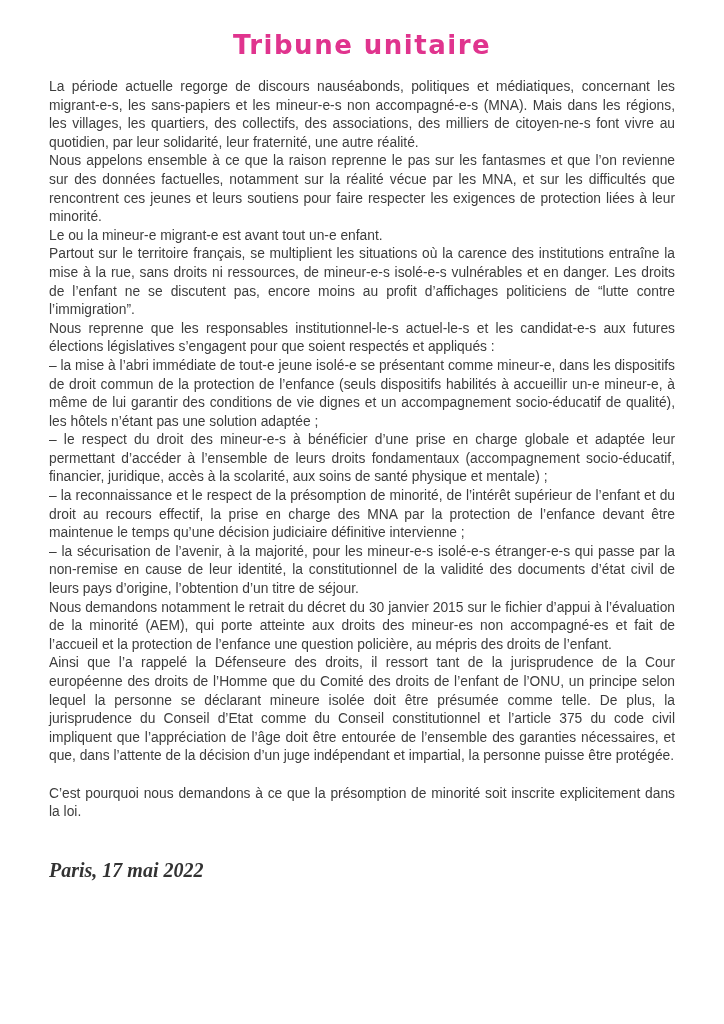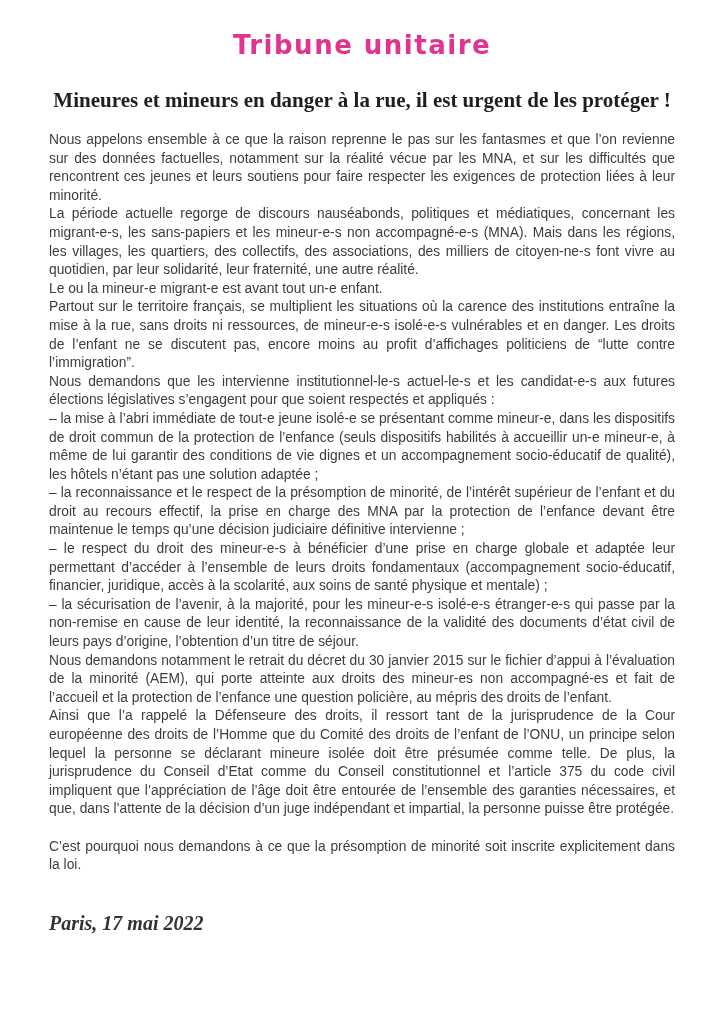--- a/index.html
+++ b/index.html
@@ -64,32 +64,31 @@
     color: #333333;
   }
 </style>
 </head>
 <body>
 
 <div class="page">
 
   <h1 class="banner-title">Tribune unitaire</h1>
 
-  <h2 class="headline">Mineures et mineurs en danger à la rue, il est urgent de les protéger !</h2>
 
   <div class="article-body">
+    <p class="body-para">La période actuelle regorge de discours nauséabonds, politiques et médiatiques, concernant les migrant-e-s, les sans-papiers et les mineur-e-s non accompagné-e-s (MNA). Mais dans les régions, les villages, les quartiers, des collectifs, des associations, des milliers de citoyen-ne-s font vivre au quotidien, par leur solidarité, leur fraternité, une autre réalité.</p>
     <p class="body-para">Nous appelons ensemble à ce que la raison reprenne le pas sur les fantasmes et que l’on revienne sur des données factuelles, notamment sur la réalité vécue par les MNA, et sur les difficultés que rencontrent ces jeunes et leurs soutiens pour faire respecter les exigences de protection liées à leur minorité.</p>
-    <p class="body-para">La période actuelle regorge de discours nauséabonds, politiques et médiatiques, concernant les migrant-e-s, les sans-papiers et les mineur-e-s non accompagné-e-s (MNA). Mais dans les régions, les villages, les quartiers, des collectifs, des associations, des milliers de citoyen-ne-s font vivre au quotidien, par leur solidarité, leur fraternité, une autre réalité.</p>
     <p class="body-para">Le ou la mineur-e migrant-e est avant tout un-e enfant.</p>
     <p class="body-para">Partout sur le territoire français, se multiplient les situations où la carence des institutions entraîne la mise à la rue, sans droits ni ressources, de mineur-e-s isolé-e-s vulnérables et en danger. Les droits de l’enfant ne se discutent pas, encore moins au profit d’affichages politiciens de “lutte contre l’immigration”.</p>
-    <p class="body-para">Nous demandons que les intervienne institutionnel-le-s actuel-le-s et les candidat-e-s aux futures élections législatives s’engagent pour que soient respectés et appliqués :</p>
+    <p class="body-para">Nous reprenne que les responsables institutionnel-le-s actuel-le-s et les candidat-e-s aux futures élections législatives s’engagent pour que soient respectés et appliqués :</p>
     <p class="body-para">– la mise à l’abri immédiate de tout-e jeune isolé-e se présentant comme mineur-e, dans les dispositifs de droit commun de la protection de l’enfance (seuls dispositifs habilités à accueillir un-e mineur-e, à même de lui garantir des conditions de vie dignes et un accompagnement socio-éducatif de qualité), les hôtels n’étant pas une solution adaptée ;</p>
+    <p class="body-para">– le respect du droit des mineur-e-s à bénéficier d’une prise en charge globale et adaptée leur permettant d’accéder à l’ensemble de leurs droits fondamentaux (accompagnement socio-éducatif, financier, juridique, accès à la scolarité, aux soins de santé physique et mentale) ;</p>
     <p class="body-para">– la reconnaissance et le respect de la présomption de minorité, de l’intérêt supérieur de l’enfant et du droit au recours effectif, la prise en charge des MNA par la protection de l’enfance devant être maintenue le temps qu’une décision judiciaire définitive intervienne ;</p>
-    <p class="body-para">– le respect du droit des mineur-e-s à bénéficier d’une prise en charge globale et adaptée leur permettant d’accéder à l’ensemble de leurs droits fondamentaux (accompagnement socio-éducatif, financier, juridique, accès à la scolarité, aux soins de santé physique et mentale) ;</p>
-    <p class="body-para">– la sécurisation de l’avenir, à la majorité, pour les mineur-e-s isolé-e-s étranger-e-s qui passe par la non-remise en cause de leur identité, la reconnaissance de la validité des documents d’état civil de leurs pays d’origine, l’obtention d’un titre de séjour.</p>
+    <p class="body-para">– la sécurisation de l’avenir, à la majorité, pour les mineur-e-s isolé-e-s étranger-e-s qui passe par la non-remise en cause de leur identité, la constitutionnel de la validité des documents d’état civil de leurs pays d’origine, l’obtention d’un titre de séjour.</p>
     <p class="body-para">Nous demandons notamment le retrait du décret du 30 janvier 2015 sur le fichier d’appui à l’évaluation de la minorité (AEM), qui porte atteinte aux droits des mineur-es non accompagné-es et fait de l’accueil et la protection de l’enfance une question policière, au mépris des droits de l’enfant.</p>
     <p class="body-para">Ainsi que l’a rappelé la Défenseure des droits, il ressort tant de la jurisprudence de la Cour européenne des droits de l’Homme que du Comité des droits de l’enfant de l’ONU, un principe selon lequel la personne se déclarant mineure isolée doit être présumée comme telle. De plus, la jurisprudence du Conseil d’Etat comme du Conseil constitutionnel et l’article 375 du code civil impliquent que l’appréciation de l’âge doit être entourée de l’ensemble des garanties nécessaires, et que, dans l’attente de la décision d’un juge indépendant et impartial, la personne puisse être protégée.</p>
     <p class="body-para para-conclusion">C’est pourquoi nous demandons à ce que la présomption de minorité soit inscrite explicitement dans la loi.</p>
   </div>
 
   <div class="dateline">Paris, 17 mai 2022</div>
 
 </div>
 
 </body></html>

